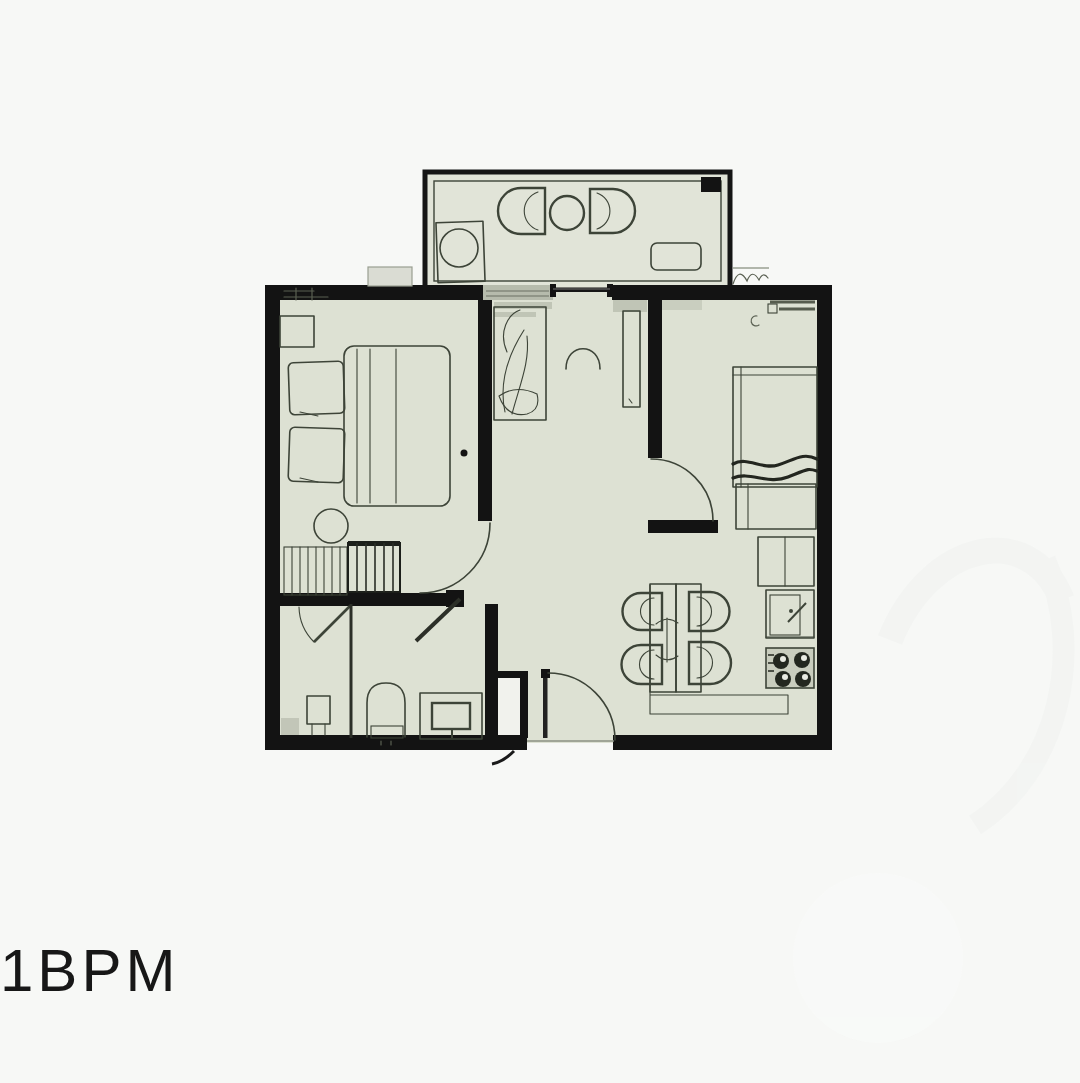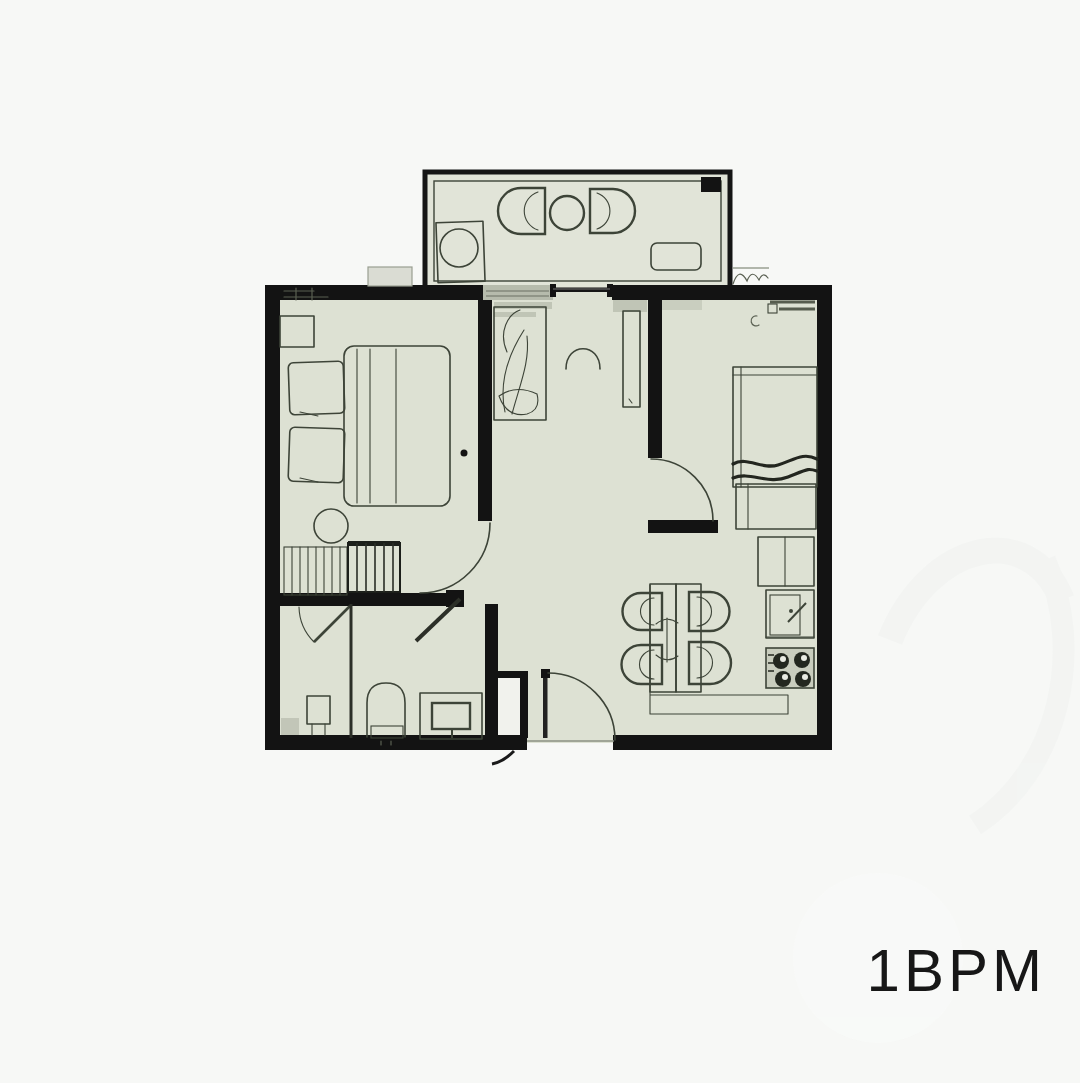--- a/index.html
+++ b/index.html
@@ -16,21 +16,21 @@
   .floor{fill:var(--floor);}
   .bfloor{fill:var(--balcony-floor);}
   .niche{fill:var(--niche-floor);}
   .ln{stroke:var(--line);fill:none;stroke-width:1.6;stroke-linecap:round;stroke-linejoin:round;}
   .ln-thin{stroke:var(--line);fill:none;stroke-width:1.1;stroke-linecap:round;}
   .ln-med{stroke:var(--line);fill:none;stroke-width:2.4;stroke-linecap:round;}
   .ln-thick{stroke:#23261f;fill:none;stroke-width:3.2;stroke-linecap:round;}
   .gray{fill:var(--window-gray);}
   .sketch{stroke:#5a6052;fill:none;stroke-width:1.2;stroke-linecap:round;}
   .plan-label{
-    position:absolute;left:0;top:936px;width:1046px;text-align:right;
+    position:absolute;left:0;top:936px;width:1046px;text-align:left;
     font-size:60px;font-weight:400;letter-spacing:4px;color:var(--label-color);
   }
 </style>
 </head>
 <body>
 
 <div class="canvas">
   <svg width="1080" height="1083" viewBox="0 0 1080 1083">
 
     <g opacity="0.55">

